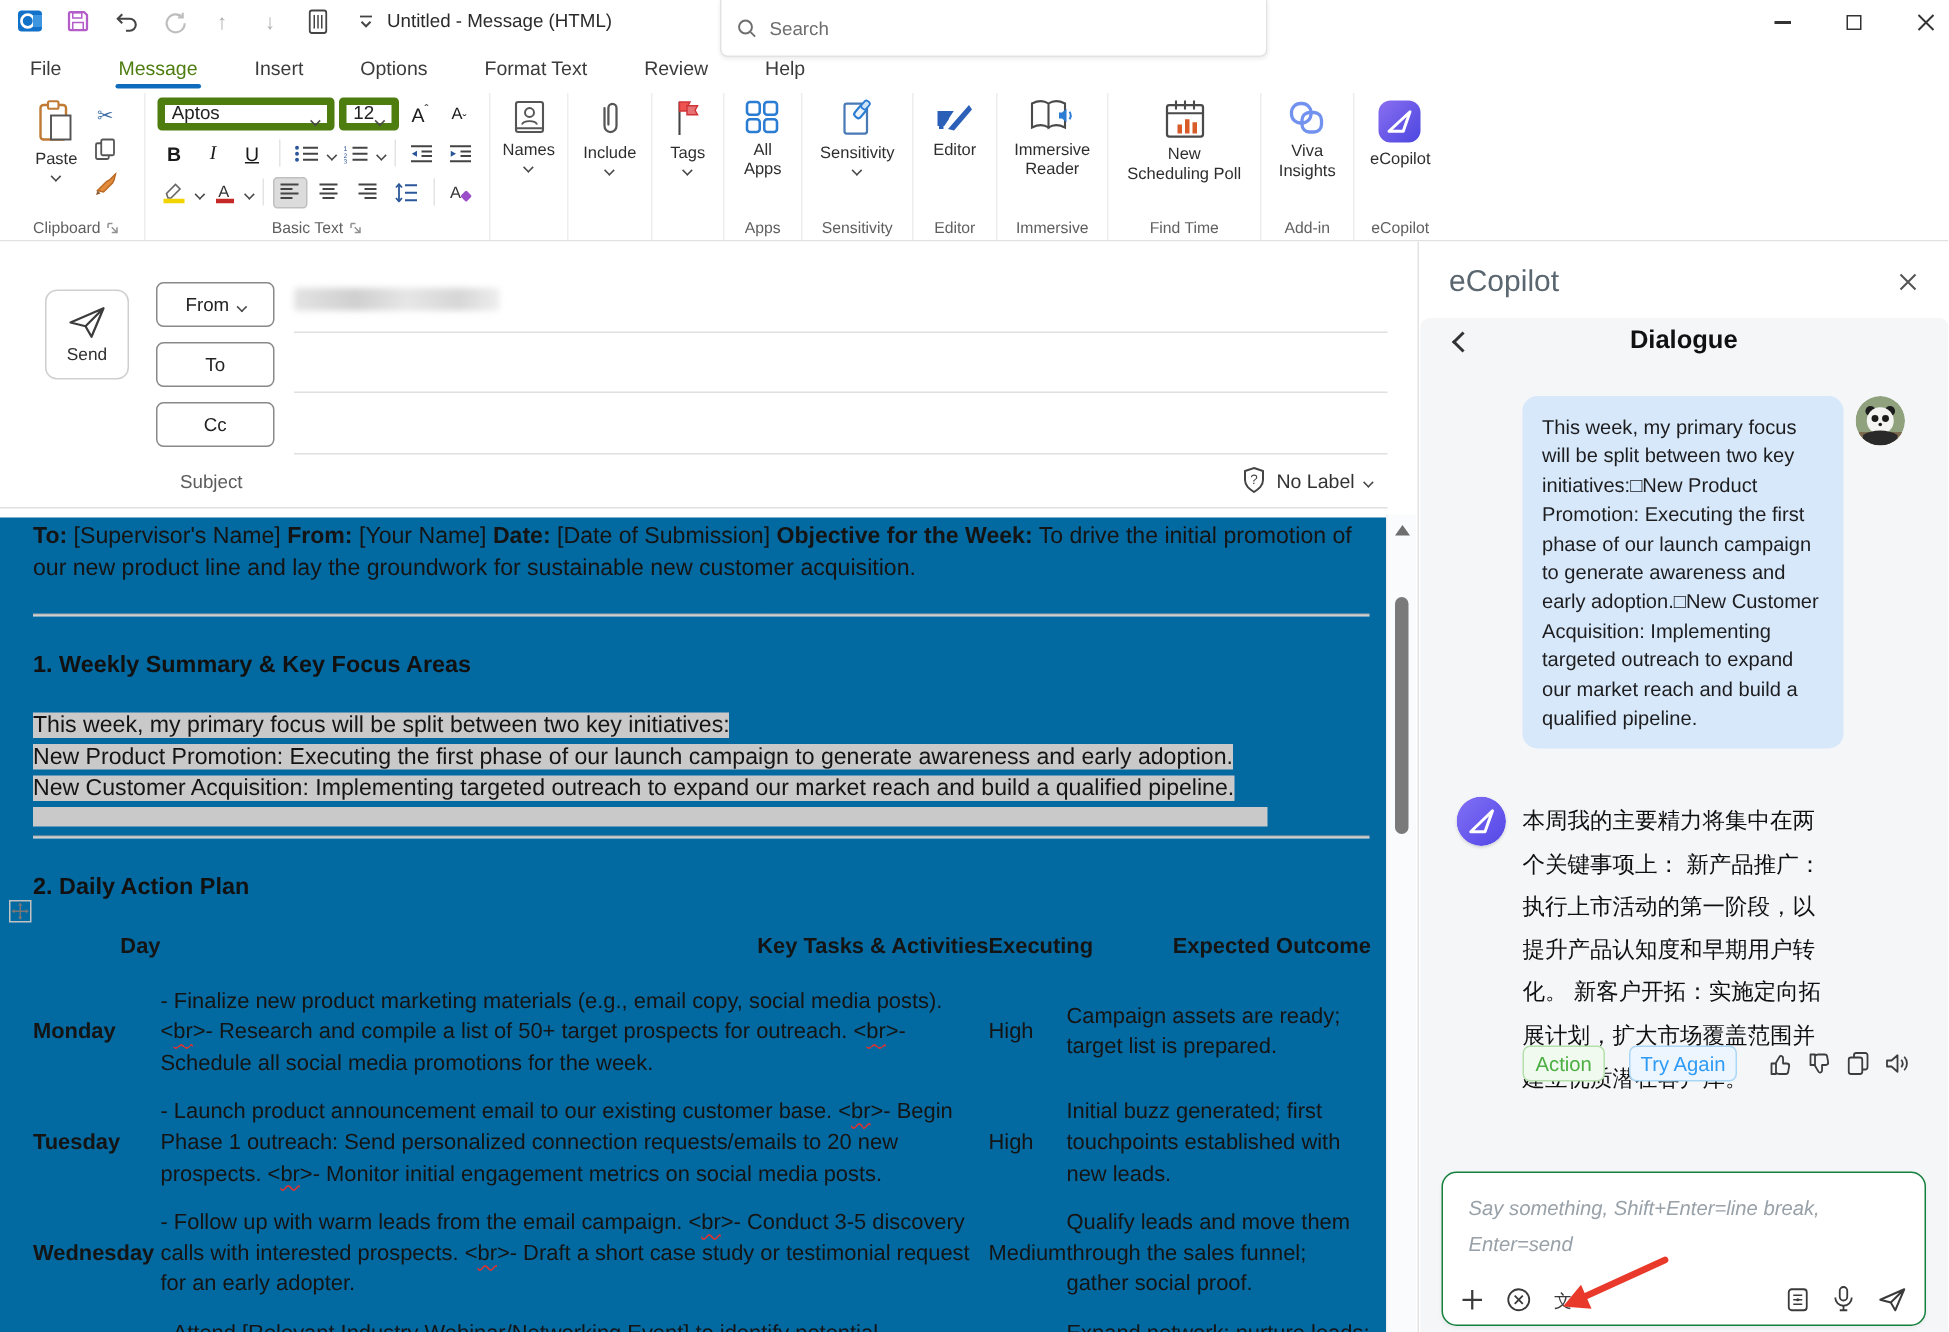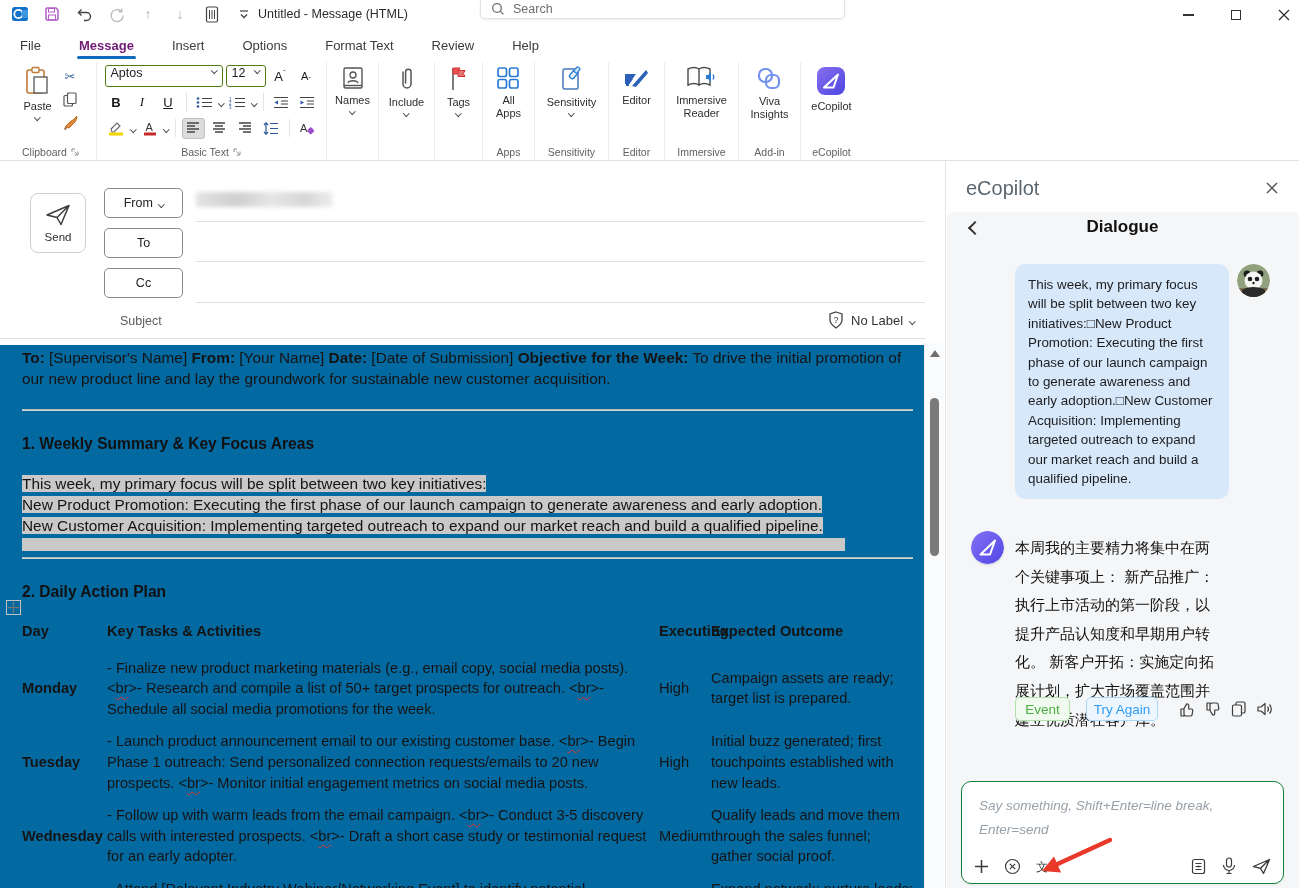--- a/index.html
+++ b/index.html
@@ -5,43 +5,43 @@
 *{margin:0;padding:0;box-sizing:border-box}
 html,body{width:1299px;height:888px}
 body{position:relative;font-family:"Liberation Sans",sans-serif;background:#fff;overflow:hidden;color:#1a1a1a}
 .abs{position:absolute}
 svg{display:block}
 
 .titlebar{position:absolute;left:0;top:0;width:1299px;height:30px;background:#fff}
 .qat{position:absolute;left:10px;top:4px;display:flex;align-items:center;gap:12px}
 .qat .qbtn{width:20px;height:20px;display:flex;align-items:center;justify-content:center}
 .win-title{position:absolute;left:258px;top:7px;font-size:12.5px;color:#2b2b2b;white-space:nowrap}
-.searchbox{position:absolute;left:480px;top:0;width:365px;height:19px;border:1px solid #e2e2e2;border-top:none;border-radius:0 0 5px 5px;background:#fff;box-shadow:0 1px 3px rgba(0,0,0,.08);display:flex;align-items:center;gap:8px;padding:0 10px;color:#6e6e6e;font-size:12.5px}
+.searchbox{position:absolute;left:480px;top:0;width:365px;height:38px;border:1px solid #e2e2e2;border-top:none;border-radius:0 0 5px 5px;background:#fff;box-shadow:0 1px 3px rgba(0,0,0,.08);display:flex;align-items:center;gap:8px;padding:0 10px;color:#6e6e6e;font-size:12.5px}
 .winctrl{position:absolute;top:0;height:30px;width:46px;display:flex;align-items:center;justify-content:center}
 .wc-min{left:1165px}.wc-max{left:1213px}.wc-close{left:1261px}
 .mini-line{width:11px;height:1.4px;background:#333}
 .mini-box{width:10px;height:10px;border:1.2px solid #333}
 
 .tabsrow{position:absolute;left:0;top:30px;width:1299px;height:30px;display:flex;align-items:center;padding-left:18px;gap:34px;font-size:13px;color:#3b3b3b}
 .mtab{position:relative;padding:4px 2px;cursor:default;white-space:nowrap}
-.mtab.active{font-weight:bold;color:#701a75}
+.mtab.active{font-weight:normal;color:#4d7c0f}
 .mtab.active::after{content:"";position:absolute;left:0;right:0;bottom:-2px;height:3px;border-radius:2px;background:#0f6cbd}
 
 .ribbon{position:absolute;left:0;top:60px;width:1299px;height:101px;border-bottom:1px solid #e1e1e1;display:flex;align-items:stretch;padding:2px 2px 0 6px}
 .rgroup{position:relative;display:flex;flex-direction:row;align-items:flex-start;justify-content:center;padding:2px 7px 16px;gap:4px}
 .rgroup+.rgroup{border-left:1px solid #ededed}
 .glabel{position:absolute;bottom:2px;left:0;right:0;font-size:10.5px;color:#5f5f5f;white-space:nowrap;display:flex;align-items:center;justify-content:center;gap:4px}
 .bb{display:flex;flex-direction:column;align-items:center;font-size:11px;color:#2e2e2e;padding:2px 3px;border-radius:4px;text-align:center}
 .bb .lbl{line-height:13px;margin-top:4px;white-space:pre-line}
 .chv{width:6px;height:6px;border-right:1.4px solid #484848;border-bottom:1.4px solid #484848;transform:rotate(45deg);display:inline-block;flex:none}
 .chv.sm{width:4.5px;height:4.5px;margin-top:2px}
 .mini{width:23px;height:21px;display:flex;align-items:center;justify-content:center;border-radius:3px;font-size:13px}
 .btcol{display:flex;flex-direction:column;gap:2px}
 .btrow{display:flex;align-items:center;gap:3px;height:24px}
-.selbox{border:1px solid #4d7c0f;border-radius:3px;height:22px;display:flex;align-items:flex-start;justify-content:space-between;padding:0 5px;font-size:12.5px;color:#222;background:#fff}
+.selbox{border:5px solid #4d7c0f;border-radius:3px;height:22px;display:flex;align-items:flex-end;justify-content:space-between;padding:0 5px;font-size:12.5px;color:#222;background:#fff}
 .vr{width:1px;height:18px;background:#e4e4e4;margin:0 3px}
 .mini.active{background:#dcdcdc;border:1px solid #bfbfbf}
 .launch{opacity:.8}
 .collapse-chv{position:absolute;right:10px;top:138px}
 
 .compose{position:absolute;left:0;top:161px;width:946px;bottom:0;background:#fff}
 .sendbtn{position:absolute;left:30px;top:32px;width:56px;height:60px;border:1px solid #cfcfcf;border-radius:8px;display:flex;flex-direction:column;align-items:center;justify-content:center;gap:5px;font-size:11.5px;color:#2e2e2e;background:#fff}
 .fieldbtn{position:absolute;left:104px;width:79px;height:30px;border:1px solid #898989;border-radius:5px;background:#fff;display:flex;align-items:center;justify-content:center;gap:6px;font-size:12.5px;color:#222}
 .fline{position:absolute;height:1px;background:#e0e0e0}
 .blurmail{position:absolute;left:196px;top:31px;width:137px;height:15px;background:linear-gradient(90deg,#e3e3e3,#cfcfcf 30%,#e6e6e6 55%,#d6d6d6 80%,#eee);border-radius:2px;filter:blur(2.2px)}
@@ -53,21 +53,21 @@
 .meta{position:absolute;left:0;top:2px;width:885px;font-size:15.4px;line-height:21px;color:#141414}
 .mailhr{position:absolute;left:0;width:891px;height:2px;background:linear-gradient(#a8a8a8,#e3e3e3)}
 .hr1{top:64px}.hr2{top:212px}
 .bhead{position:absolute;left:0;font-size:15.6px;font-weight:bold;color:#111}
 .h1{top:90px}.h2{top:238px}
 .selblk{position:absolute;left:0;top:128px;font-size:15.4px;line-height:21px;color:#141414}
 .selblk .sel{background:#c9c9c9}
 .seltail{width:823px;height:13px;background:#c9c9c9;margin-top:2px}
 .tbl-handle{position:absolute;left:-16px;top:255px;width:15px;height:15px;border:1px solid #c2c2c2;display:flex;align-items:center;justify-content:center}
 .dtable{position:absolute;left:0;top:272px;width:892px;border-collapse:collapse;font-size:14.6px;line-height:20.6px;color:#141414;table-layout:fixed}
-.dtable th{text-align:left;font-weight:bold;padding:4px 0 10px}
+.dtable th{text-align:right;font-weight:bold;padding:4px 0 10px}
 .dtable td{vertical-align:middle;padding:6px 0}
 .col-day{width:85px}.col-task{width:552px;padding-right:10px!important}.col-pri{width:52px}.col-out{width:203px}
 td.day{font-weight:bold}
 .sq{text-decoration:underline;text-decoration-style:wavy;text-decoration-color:#e03131;text-decoration-thickness:1px;text-underline-offset:3px}
 
 .vscroll{position:absolute;left:924px;top:182px;width:20px;bottom:0;background:#fafbfc;border-left:1px solid #f0f0f0}
 .vs-up{position:absolute;top:7px;left:5px;width:0;height:0;border-left:5px solid transparent;border-right:5px solid transparent;border-bottom:7px solid #6f6f6f}
 .vs-thumb{position:absolute;top:55px;left:5px;width:9px;height:158px;border-radius:5px;background:#7a7a7a}
 .vdiv{position:absolute;left:945px;top:161px;bottom:0;width:1px;background:#e3e3e3}
 
@@ -420,20 +420,39 @@
           </svg>
       </span>
       <div class="lbl">Immersive
 Reader</div>
     </div>
     <div class="glabel">
         <span>Immersive</span>
       </div>
   </div>
 
+  <div class="rgroup" style="width:102px">
+    <div class="bb">
+      <span>
+        <svg width="28" height="27" viewBox="0 0 28 27">
+            <rect x="2" y="4" width="24" height="21" rx="1.5" fill="#fff" stroke="#4a4a4a" stroke-width="1.5"></rect>
+            <path d="M8 1v6M14 1v6M20 1v6" stroke="#4a4a4a" stroke-width="1.4"></path>
+            <path d="M2 9.5h24" stroke="#4a4a4a" stroke-width="1.2"></path>
+            <rect x="9" y="17" width="3" height="6" fill="#d85b28"></rect>
+            <rect x="14" y="13.5" width="3" height="9.5" fill="#d85b28"></rect>
+            <rect x="19" y="15.5" width="3" height="7.5" fill="#d85b28"></rect>
+          </svg>
+      </span>
+      <div class="lbl">New
+Scheduling Poll</div>
+    </div>
+    <div class="glabel">
+        <span>Find Time</span>
+      </div>
+  </div>
 
   <div class="rgroup" style="width:62px">
     <div class="bb">
       <span>
         <svg width="26" height="25" viewBox="0 0 26 25">
             <rect x="3" y="3" width="13" height="13" rx="6" fill="none" stroke="#7392f0" stroke-width="2.2"></rect>
             <rect x="10" y="9" width="13" height="13" rx="5" fill="none" stroke="#7392f0" stroke-width="2.2"></rect>
           </svg>
       </span>
       <div class="lbl">Viva
@@ -617,21 +636,21 @@
           </linearGradient>
         </defs>
         <circle cx="16.5" cy="16.5" r="16.5" fill="url(#bg2)"></circle>
         <path d="M9.5 23.5 24 9.5l-5 14z" fill="none" stroke="#fff" stroke-width="2" stroke-linejoin="round"></path>
       </svg>
   </div>
 
   <div class="bmsg">本周我的主要精力将集中在两个关键事项上： 新产品推广：执行上市活动的第一阶段，以提升产品认知度和早期用户转化。 新客户开拓：实施定向拓展计划，扩大市场覆盖范围并建立优质潜在客户库。</div>
 
   <div class="actrow">
-    <div class="btn-apply">Event</div>
+    <div class="btn-apply">Action</div>
     <div class="btn-try">Try Again</div>
     <div class="feedicons">
       <span>
         <svg width="17" height="17" viewBox="0 0 17 17">
             <path d="M2 8h3v7H2zM5 14l1.2.8c.3.2.7.2 1 .2h4.3c.8 0 1.5-.6 1.6-1.4l.7-4A1.6 1.6 0 0 0 12.2 8H9.7V4.3C9.7 3 8 2.4 7.3 3.6L5 7.5z" fill="none" stroke="#3d3d3d" stroke-width="1.2" stroke-linejoin="round"></path>
           </svg>
       </span>
       <span>
         <svg width="17" height="17" viewBox="0 0 17 17">
             <g transform="scale(1,-1) translate(0,-17)">

